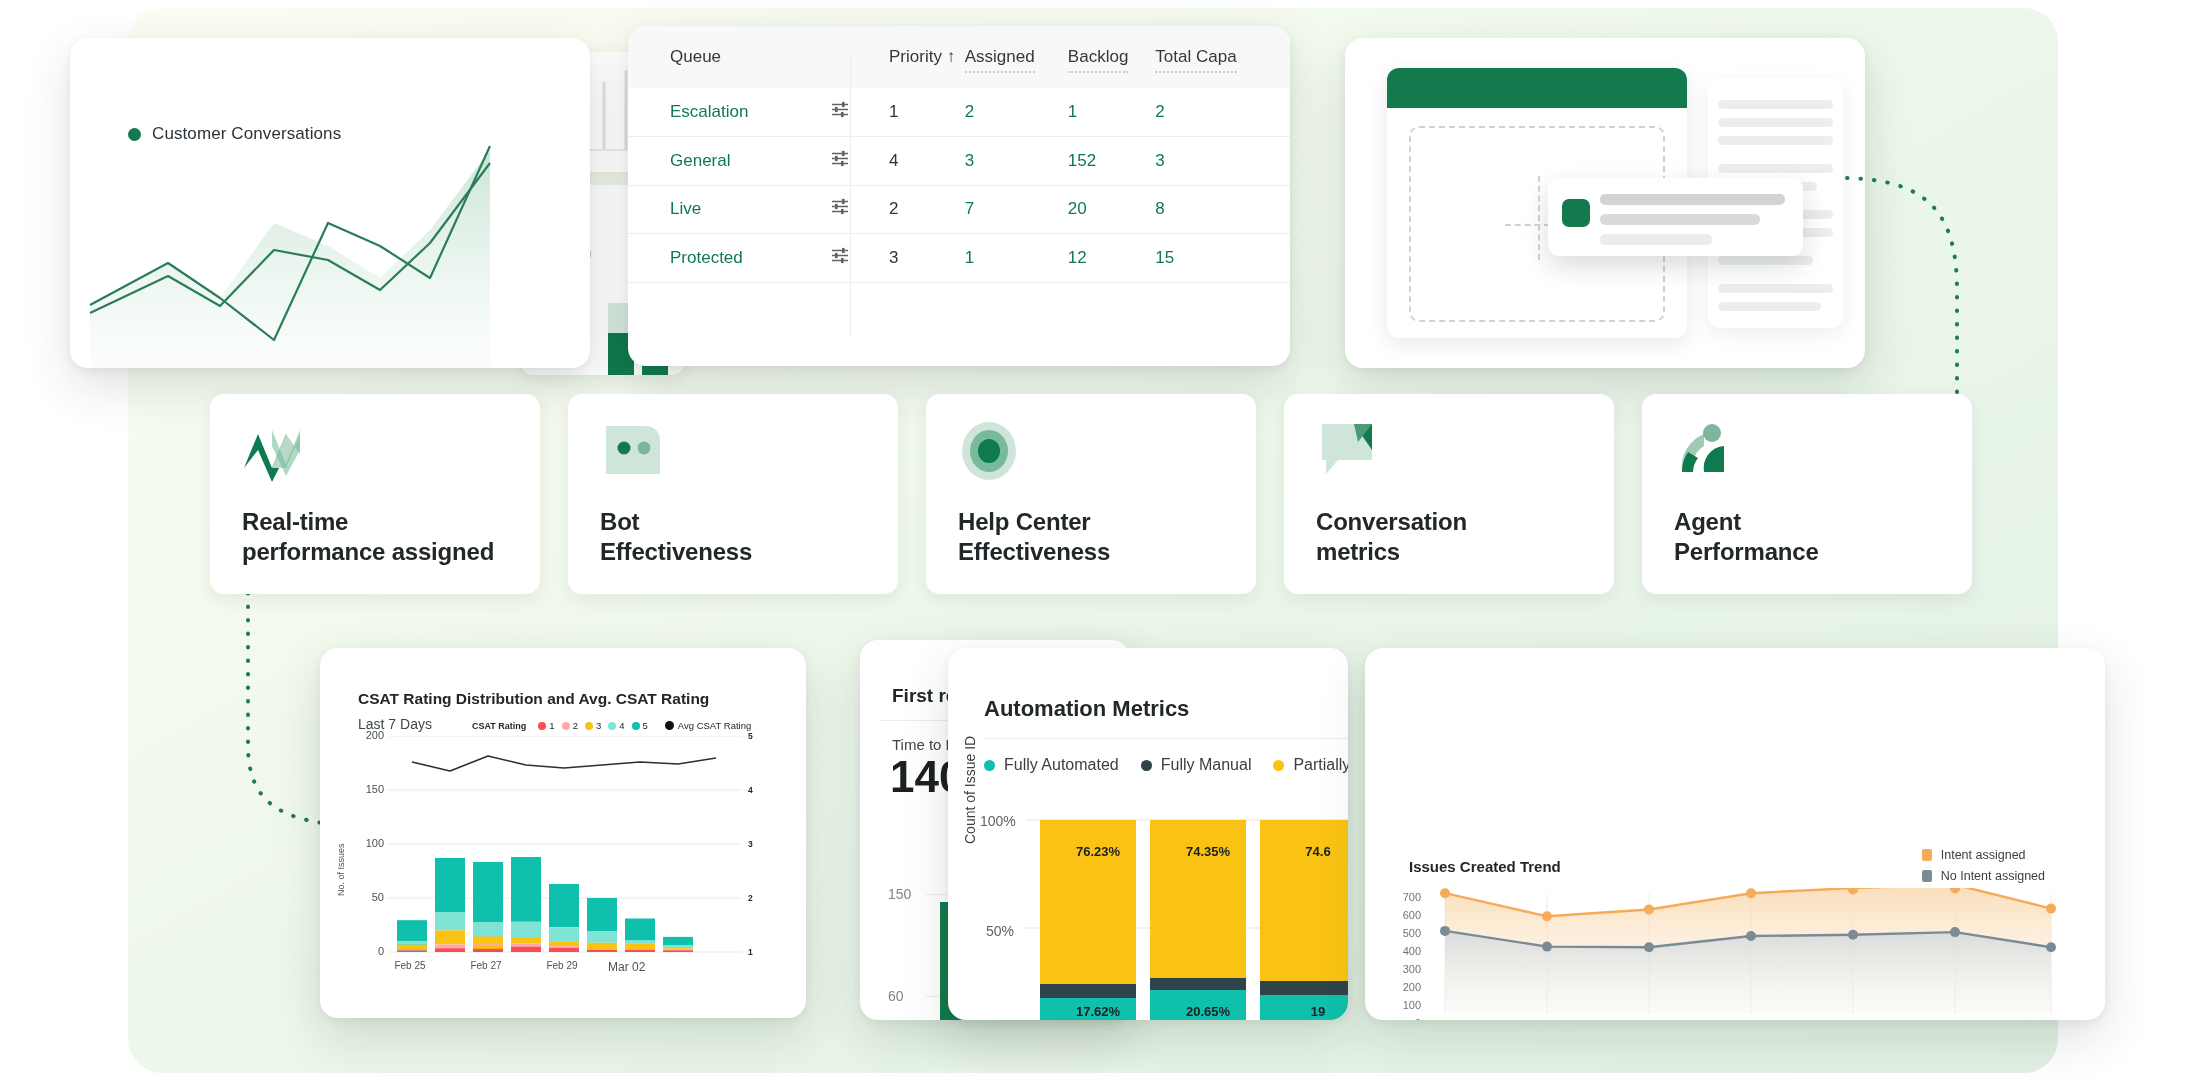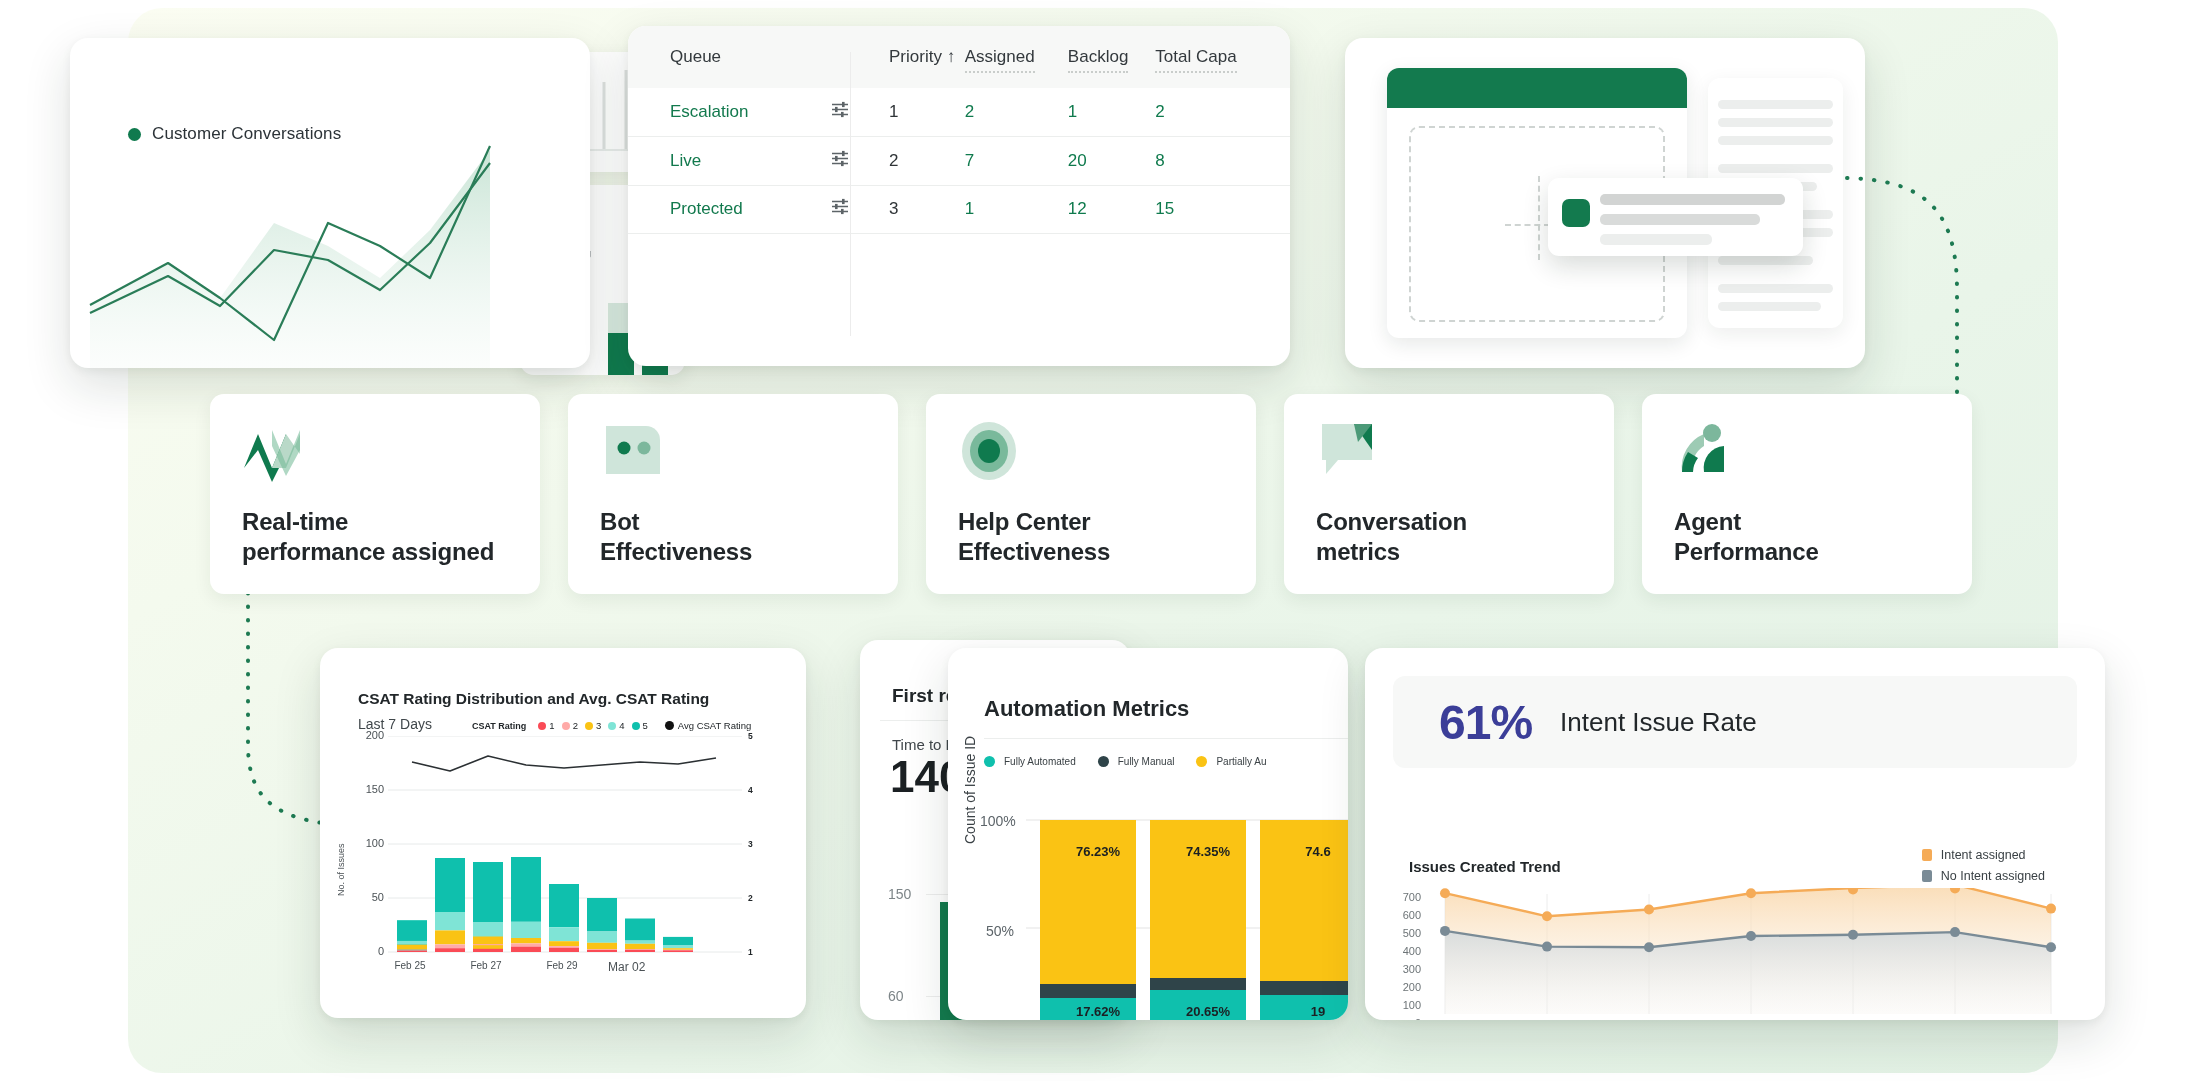--- a/index.html
+++ b/index.html
@@ -107,21 +107,21 @@
   .frt-rule { position: absolute; left: 20px; right: 0; top: 80px; height: 1px; background: #eceeed; }
   .frt-sub { position: absolute; left: 32px; top: 96px; font-size: 15px; color: #40474b; white-space: nowrap; }
   .frt-big { position: absolute; left: 30px; top: 112px; font-size: 44px; font-weight: 700; color: #1b2023; white-space: nowrap; }
   .frt-axis { position: absolute; font-size: 14px; color: #7d8588; }
 
   
   #auto-card { left: 948px; top: 648px; width: 400px; height: 372px; overflow: hidden; }
   .auto-title { position: absolute; left: 36px; top: 48px; font-size: 22px; font-weight: 700; color: #22272a; }
   .auto-rule { position: absolute; left: 36px; right: 0; top: 90px; height: 1px; background: #eceeed; }
   .auto-leg { position: absolute; left: 36px; top: 108px; display: flex; gap: 22px; align-items: center; white-space: nowrap; }
-  .lg-item { display: flex; align-items: center; gap: 9px; font-size: 10px; color: #3a4145; }
+  .lg-item { display: flex; align-items: center; gap: 9px; font-size: 16px; color: #3a4145; }
   .lg-dot { width: 11px; height: 11px; border-radius: 50%; }
   .auto-ylab { position: absolute; left: 14px; top: 196px; font-size: 14px; color: #3a4145;
     transform: rotate(-90deg); transform-origin: left top; white-space: nowrap; }
   .auto-ytick { position: absolute; font-size: 14px; color: #5c6469; }
 
   
   #intent-card { left: 1365px; top: 648px; width: 740px; height: 372px; overflow: hidden; }
   .intent-banner { position: absolute; left: 28px; top: 28px; right: 28px; height: 92px;
     background: #f7f8f7; border-radius: 12px; display: flex; align-items: center; gap: 28px; padding-left: 46px; }
   .intent-pct { font-size: 48px; font-weight: 700; color: #3b3e98; letter-spacing: -1px; }
@@ -214,20 +214,39 @@
                 </svg>
               </span>
             </td>
             <td class="col-priority" style="padding-left:12px">1</td>
             <td>2</td>
             <td>1</td>
             <td>2</td>
           </tr>
           <tr>
             <td class="col-queue cell-rel">
+              <span>General</span>
+              <span class="slider-icon">
+                <svg width="18" height="18" viewBox="0 0 18 18">
+                  <line x1="1" y1="4" x2="17" y2="4" stroke="#5d6468" stroke-width="1.6"></line>
+                  <line x1="1" y1="9" x2="17" y2="9" stroke="#5d6468" stroke-width="1.6"></line>
+                  <line x1="1" y1="14" x2="17" y2="14" stroke="#5d6468" stroke-width="1.6"></line>
+                  <rect x="11" y="1.4" width="2.6" height="5.2" fill="#5d6468"></rect>
+                  <rect x="4" y="6.4" width="2.6" height="5.2" fill="#5d6468"></rect>
+                  <rect x="10" y="11.4" width="2.6" height="5.2" fill="#5d6468"></rect>
+                </svg>
+              </span>
+            </td>
+            <td class="col-priority" style="padding-left:12px">4</td>
+            <td>3</td>
+            <td>152</td>
+            <td>3</td>
+          </tr>
+          <tr>
+            <td class="col-queue cell-rel">
               <span>Live</span>
               <span class="slider-icon">
                 <svg width="18" height="18" viewBox="0 0 18 18">
                   <line x1="1" y1="4" x2="17" y2="4" stroke="#5d6468" stroke-width="1.6"></line>
                   <line x1="1" y1="9" x2="17" y2="9" stroke="#5d6468" stroke-width="1.6"></line>
                   <line x1="1" y1="14" x2="17" y2="14" stroke="#5d6468" stroke-width="1.6"></line>
                   <rect x="11" y="1.4" width="2.6" height="5.2" fill="#5d6468"></rect>
                   <rect x="4" y="6.4" width="2.6" height="5.2" fill="#5d6468"></rect>
                   <rect x="10" y="11.4" width="2.6" height="5.2" fill="#5d6468"></rect>
                 </svg>
@@ -528,24 +547,20 @@
     <div style="position:absolute;left:105px;top:196px;width:90px;text-align:center;font-size:13px;font-weight:700;color:#1b2023">76.23%</div>
     <div style="position:absolute;left:215px;top:196px;width:90px;text-align:center;font-size:13px;font-weight:700;color:#1b2023">74.35%</div>
     <div style="position:absolute;left:325px;top:196px;width:90px;text-align:center;font-size:13px;font-weight:700;color:#1b2023">74.6</div>
 
     <div style="position:absolute;left:105px;top:356px;width:90px;text-align:center;font-size:13px;font-weight:700;color:#1b2023">17.62%</div>
     <div style="position:absolute;left:215px;top:356px;width:90px;text-align:center;font-size:13px;font-weight:700;color:#1b2023">20.65%</div>
     <div style="position:absolute;left:325px;top:356px;width:90px;text-align:center;font-size:13px;font-weight:700;color:#1b2023">19</div>
   </div>
 
   <div class="card shadow-lg" id="intent-card">
-    <div class="intent-banner">
-      <span class="intent-pct">61%</span>
-      <span class="intent-lbl">Intent Issue Rate</span>
-    </div>
 
     <div class="trend-title">Issues Created Trend</div>
 
     <div class="trend-leg">
       <div class="tl-row">
           <i class="tl-sq" style="background:#f5ab57"></i>
         <span>Intent assigned</span>
         </div>
       <div class="tl-row">
           <i class="tl-sq" style="background:#7a8b96"></i>

